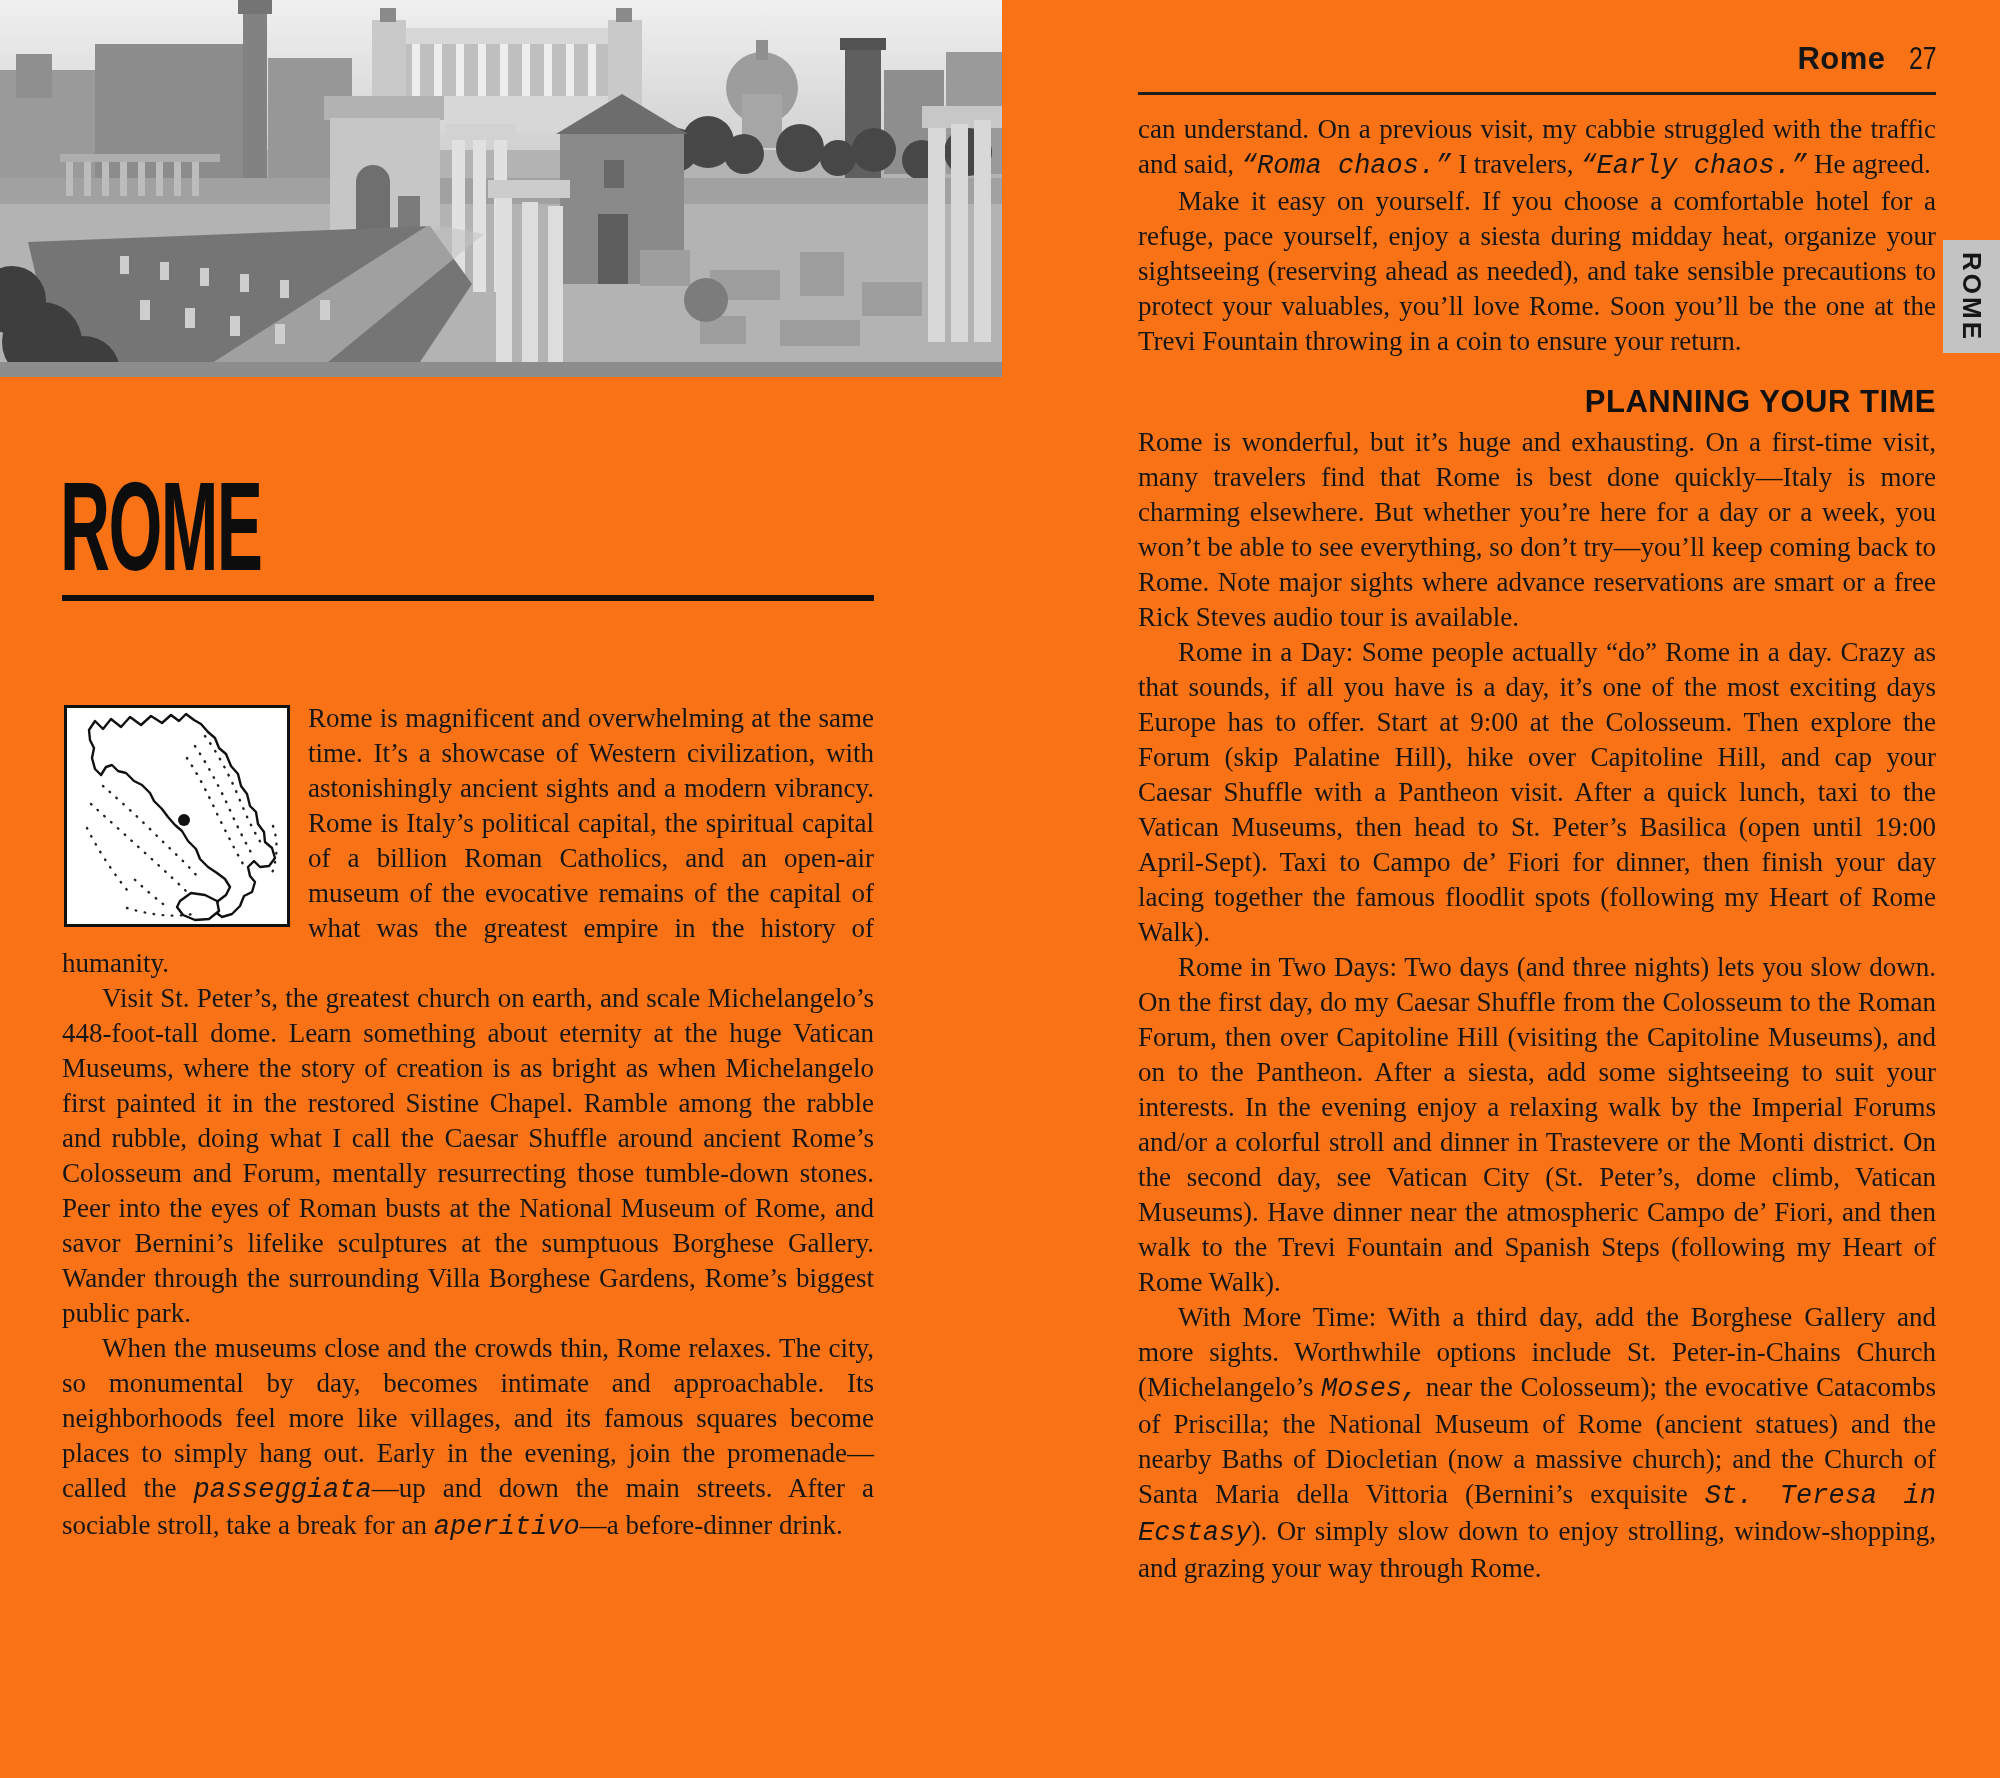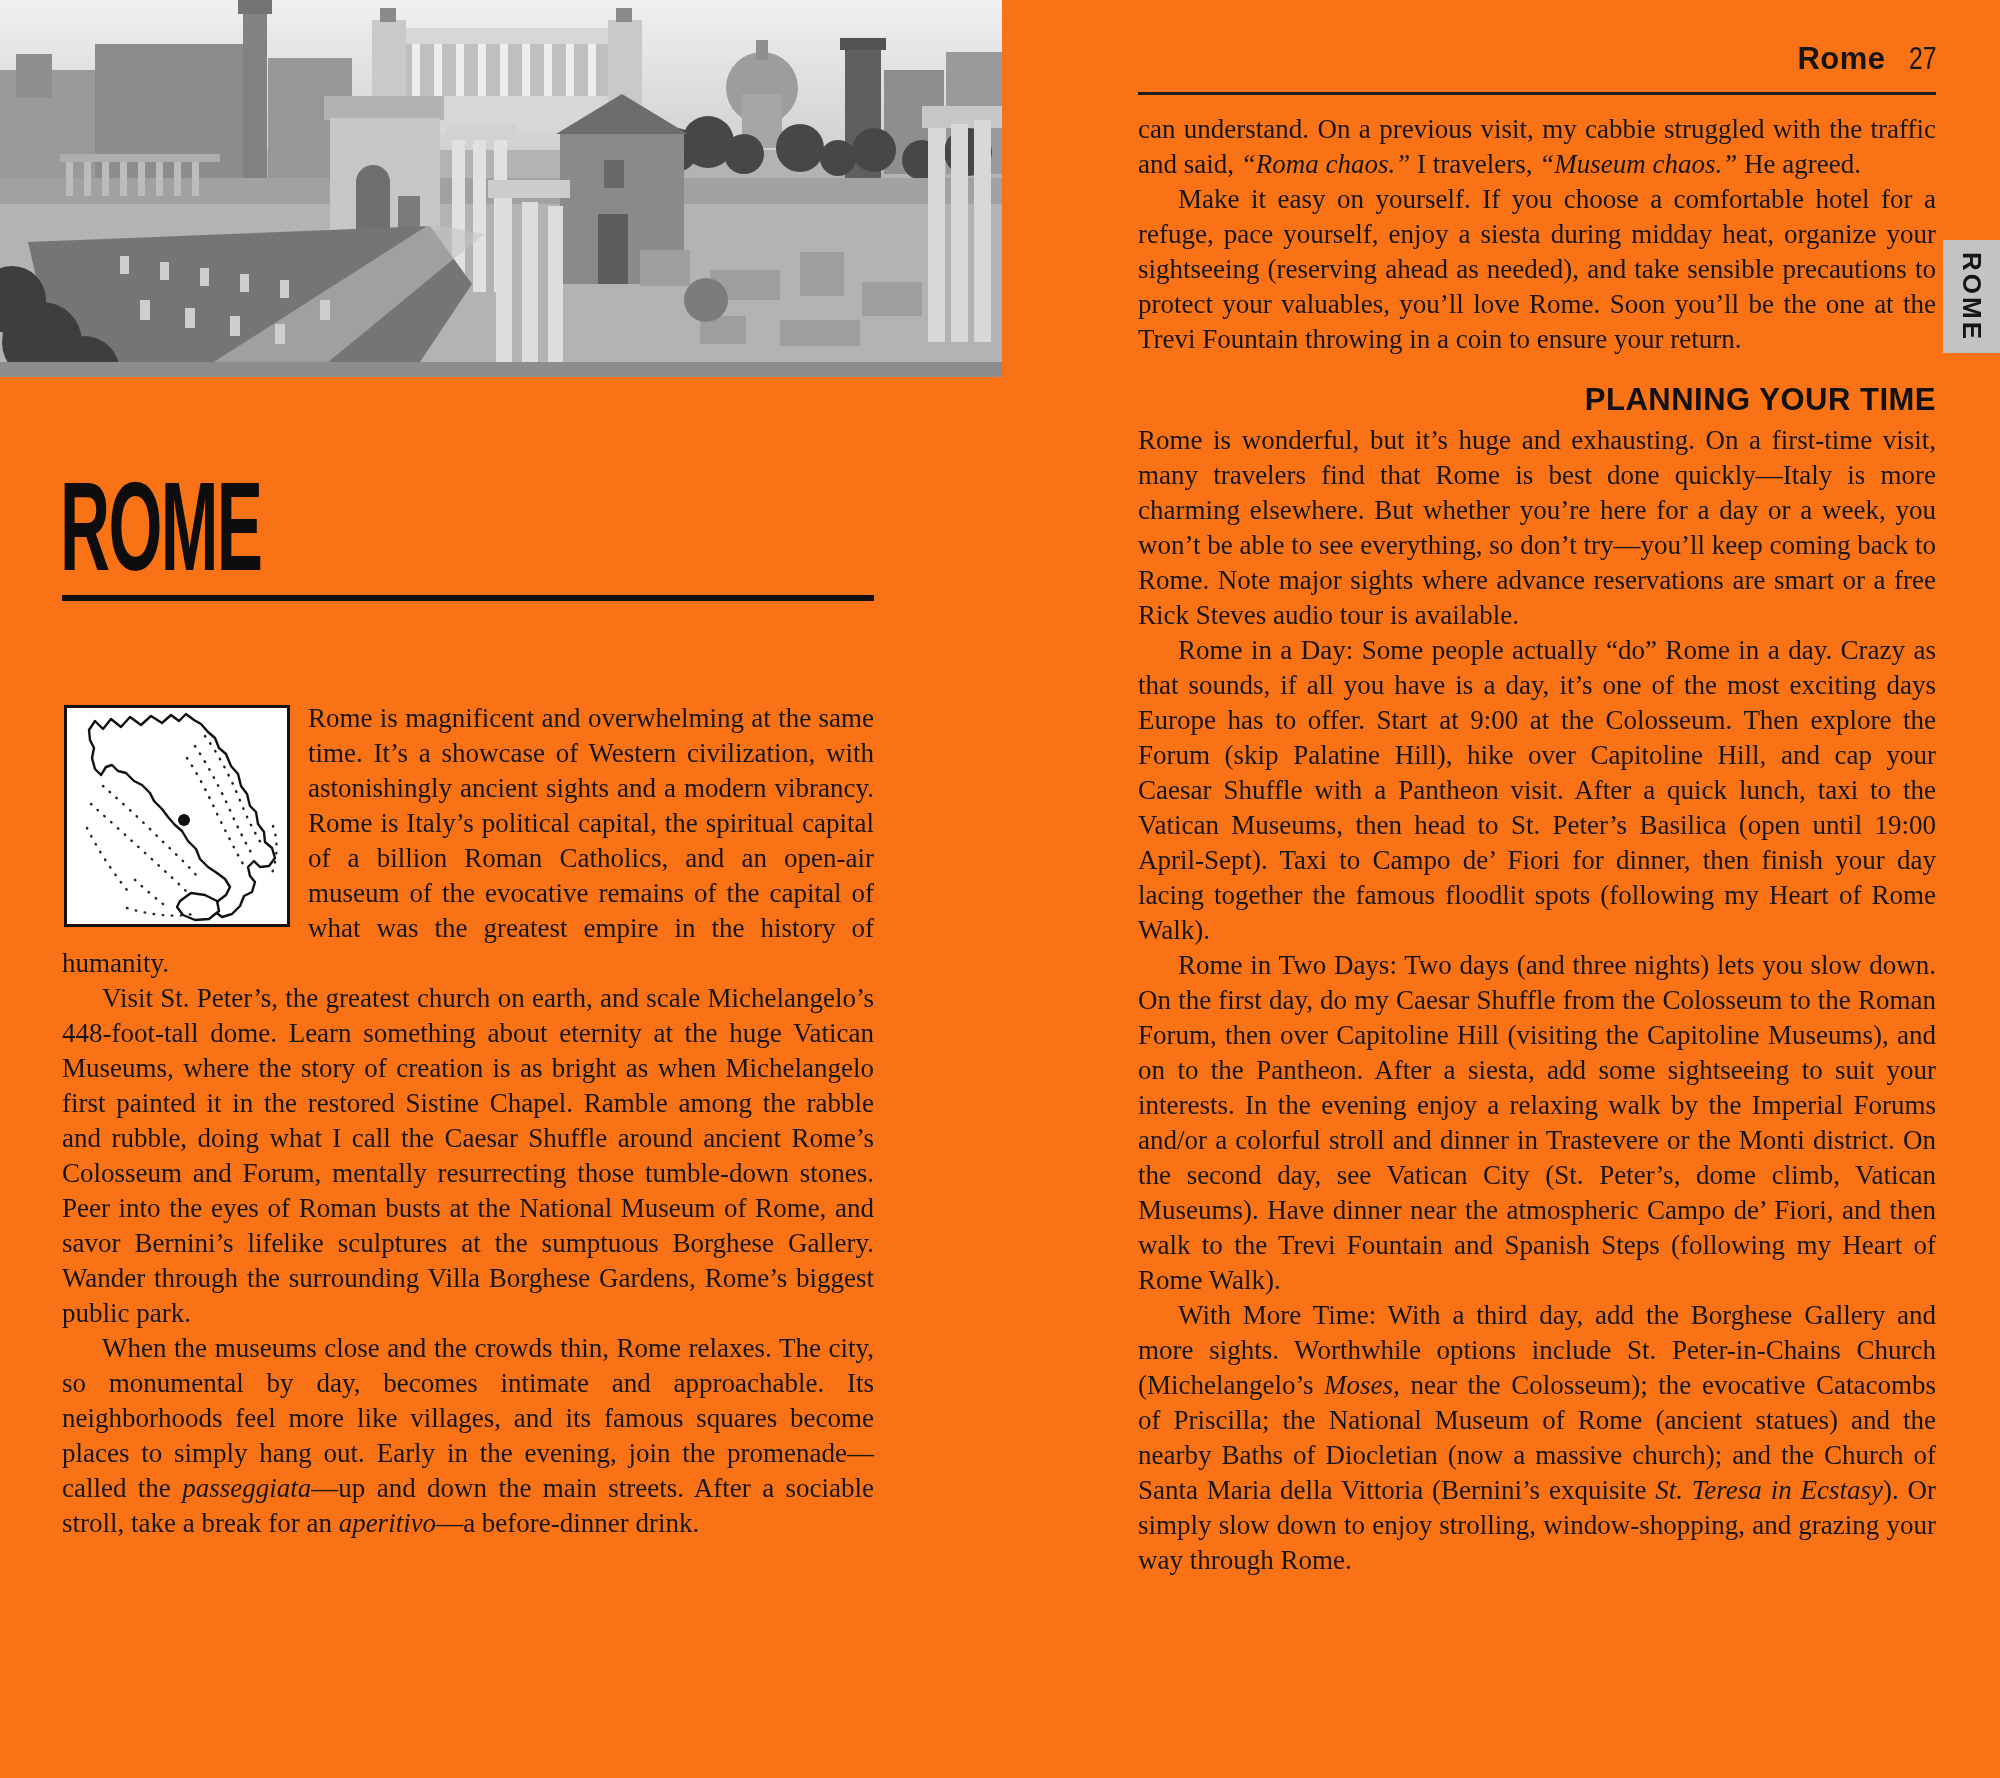--- a/index.html
+++ b/index.html
@@ -33,21 +33,21 @@
 
   
   .col{position:absolute;font-family:"Liberation Serif","DejaVu Serif",serif;
     font-size:27px;line-height:35px;text-align:justify;hyphens:auto;-webkit-hyphens:auto;}
   .left-col{left:62px;top:701px;width:812px;}
   .right-col{left:1138px;top:112px;width:798px;}
   p.para{margin:0;}
   p.ind{text-indent:40px;}
   .s-n{font-style:normal;font-weight:normal;}
   .s-b{font-weight:normal;}
-  .s-i{font-style:italic;}
+  .s-i{font-style:italic;font-family:Liberation Mono, monospace;}
 
   .planning-heading{font-family:"Liberation Sans",sans-serif;font-weight:700;
     font-size:31px;line-height:36px;letter-spacing:.5px;margin:25px 0 5px 0;
     text-align:right;color:#111;}
 
   
   .mapbox{float:left;width:220px;height:216px;border:3px solid #111;background:#fff;
     margin:4px 18px 12px 2px;}
   .mapbox svg{display:block;width:100%;height:100%;}
 </style>
@@ -230,21 +230,21 @@
           <circle cx="117" cy="112" r="6" fill="#111111"></circle>
         </svg>
       </span>
       <span><span class="s-n">Rome is magnificent and overwhelming at the same time. It’s a showcase of Western civilization, with astonishingly ancient sights and a modern vibrancy. Rome is Italy’s political capital, the spiritual capital of a billion Roman Catholics, and an open-air museum of the evocative remains of the capital of what was the greatest empire in the history of humanity.</span></span>
     </p>
     <p class="para ind"><span class="s-n">Visit St. Peter’s, the greatest church on earth, and scale Michelangelo’s 448-foot-tall dome. Learn something about eternity at the huge Vatican Museums, where the story of creation is as bright as when Michelangelo first painted it in the restored Sistine Chapel. Ramble among the rabble and rubble, doing what I call the Caesar Shuffle around ancient Rome’s Colosseum and Forum, mentally resurrecting those tumble-down stones. Peer into the eyes of Roman busts at the National Museum of Rome, and savor Bernini’s lifelike sculptures at the sumptuous Borghese Gallery. Wander through the surrounding Villa Borghese Gardens, Rome’s biggest public park.</span></p>
     <p class="para ind"><span class="s-n">When the museums close and the crowds thin, Rome relaxes. The city, so monumental by day, becomes intimate and approachable. Its neighborhoods feel more like villages, and its famous squares become places to simply hang out. Early in the evening, join the promenade—called the </span><span class="s-i">passeggiata</span><span class="s-n">—up and down the main streets. After a sociable stroll, take a break for an </span><span class="s-i">aperitivo</span><span class="s-n">—a before-dinner drink.</span></p>
   </div>
 
   <div class="col right-col">
-    <p class="para"><span class="s-n">can understand. On a previous visit, my cabbie struggled with the traffic and said, </span><span class="s-i">“Roma chaos.”</span><span class="s-n"> I travelers, </span><span class="s-i">“Museum chaos.”</span><span class="s-n"> He agreed.</span></p>
+    <p class="para"><span class="s-n">can understand. On a previous visit, my cabbie struggled with the traffic and said, </span><span class="s-i">“Roma chaos.”</span><span class="s-n"> I travelers, </span><span class="s-i">“Early chaos.”</span><span class="s-n"> He agreed.</span></p>
     <p class="para ind"><span class="s-n">Make it easy on yourself. If you choose a comfortable hotel for a refuge, pace yourself, enjoy a siesta during midday heat, organize your sightseeing (reserving ahead as needed), and take sensible precautions to protect your valuables, you’ll love Rome. Soon you’ll be the one at the Trevi Fountain throwing in a coin to ensure your return.</span></p>
     <h2 class="planning-heading">PLANNING YOUR TIME</h2>
     <p class="para"><span class="s-n">Rome is wonderful, but it’s huge and exhausting. On a first-time visit, many travelers find that Rome is best done quickly—Italy is more charming elsewhere. But whether you’re here for a day or a week, you won’t be able to see everything, so don’t try—you’ll keep coming back to Rome. Note major sights where advance reservations are smart or a free Rick Steves </span><span class="s-b">audio tour</span><span class="s-n"> is available.</span></p>
     <p class="para ind"><span class="s-b">Rome in a Day:</span><span class="s-n"> Some people actually “do” Rome in a day. Crazy as that sounds, if all you have is a day, it’s one of the most exciting days Europe has to offer. Start at 9:00 at the Colosseum. Then explore the Forum (skip Palatine Hill), hike over Capitoline Hill, and cap your Caesar Shuffle with a Pantheon visit. After a quick lunch, taxi to the Vatican Museums, then head to St. Peter’s Basilica (open until 19:00 April-Sept). Taxi to Campo de’ Fiori for dinner, then finish your day lacing together the famous floodlit spots (following my Heart of Rome Walk).</span></p>
     <p class="para ind"><span class="s-b">Rome in Two Days:</span><span class="s-n"> Two days (and three nights) lets you slow down. On the first day, do my Caesar Shuffle from the Colosseum to the Roman Forum, then over Capitoline Hill (visiting the Capitoline Museums), and on to the Pantheon. After a siesta, add some sightseeing to suit your interests. In the evening enjoy a relaxing walk by the Imperial Forums and/or a colorful stroll and dinner in Trastevere or the Monti district. On the second day, see Vatican City (St. Peter’s, dome climb, Vatican Museums). Have dinner near the atmospheric Campo de’ Fiori, and then walk to the Trevi Fountain and Spanish Steps (following my Heart of Rome Walk).</span></p>
     <p class="para ind"><span class="s-b">With More Time:</span><span class="s-n"> With a third day, add the Borghese Gallery and more sights. Worthwhile options include St. Peter-in-Chains Church (Michelangelo’s </span><span class="s-i">Moses,</span><span class="s-n"> near the Colosseum); the evocative Catacombs of Priscilla; the National Museum of Rome (ancient statues) and the nearby Baths of Diocletian (now a massive church); and the Church of Santa Maria della Vittoria (Bernini’s exquisite </span><span class="s-i">St. Teresa in Ecstasy</span><span class="s-n">). Or simply slow down to enjoy strolling, window-shopping, and grazing your way through Rome.</span></p>
   </div>
 
 </div>
 

